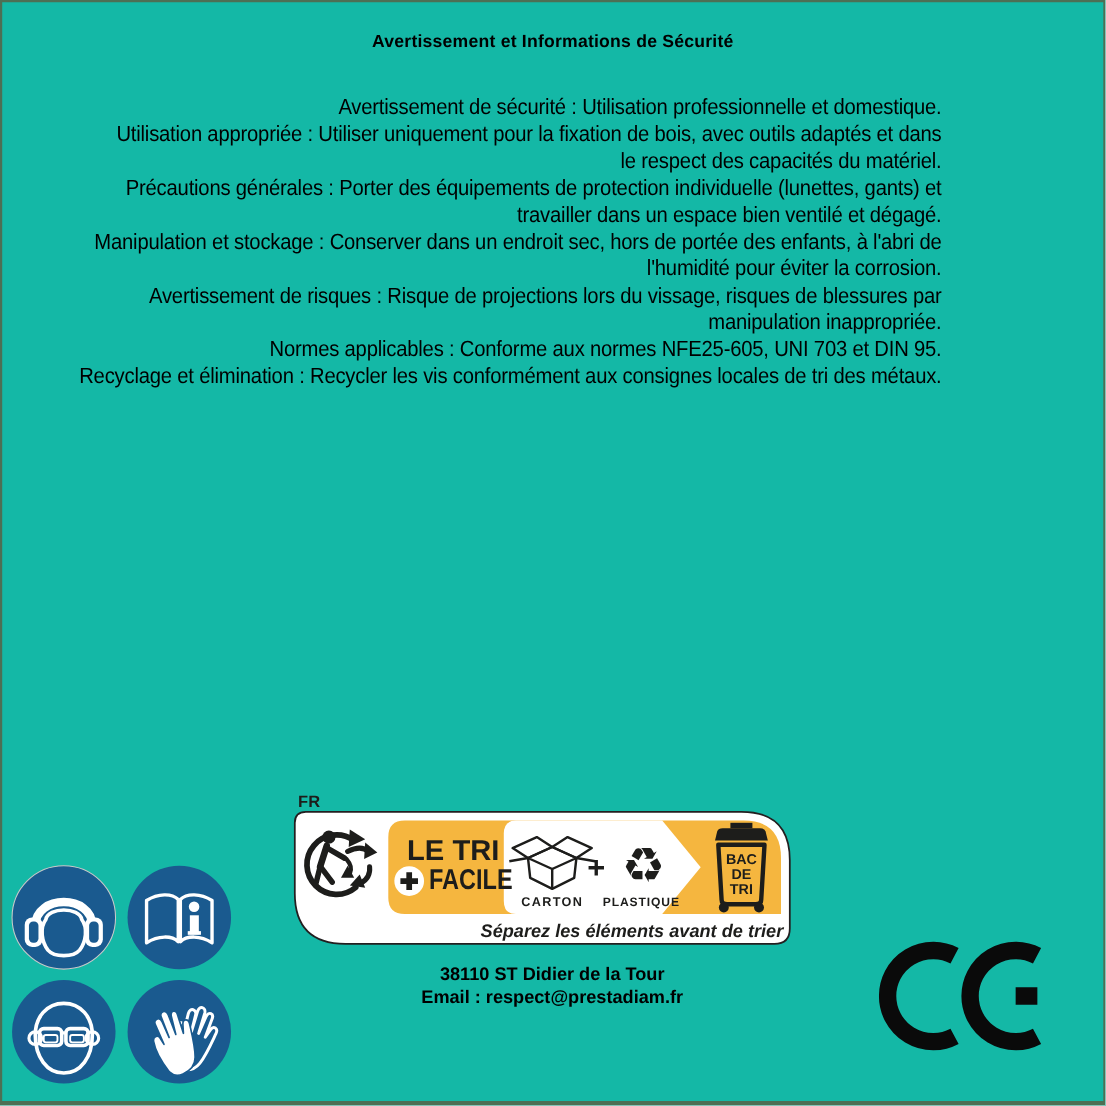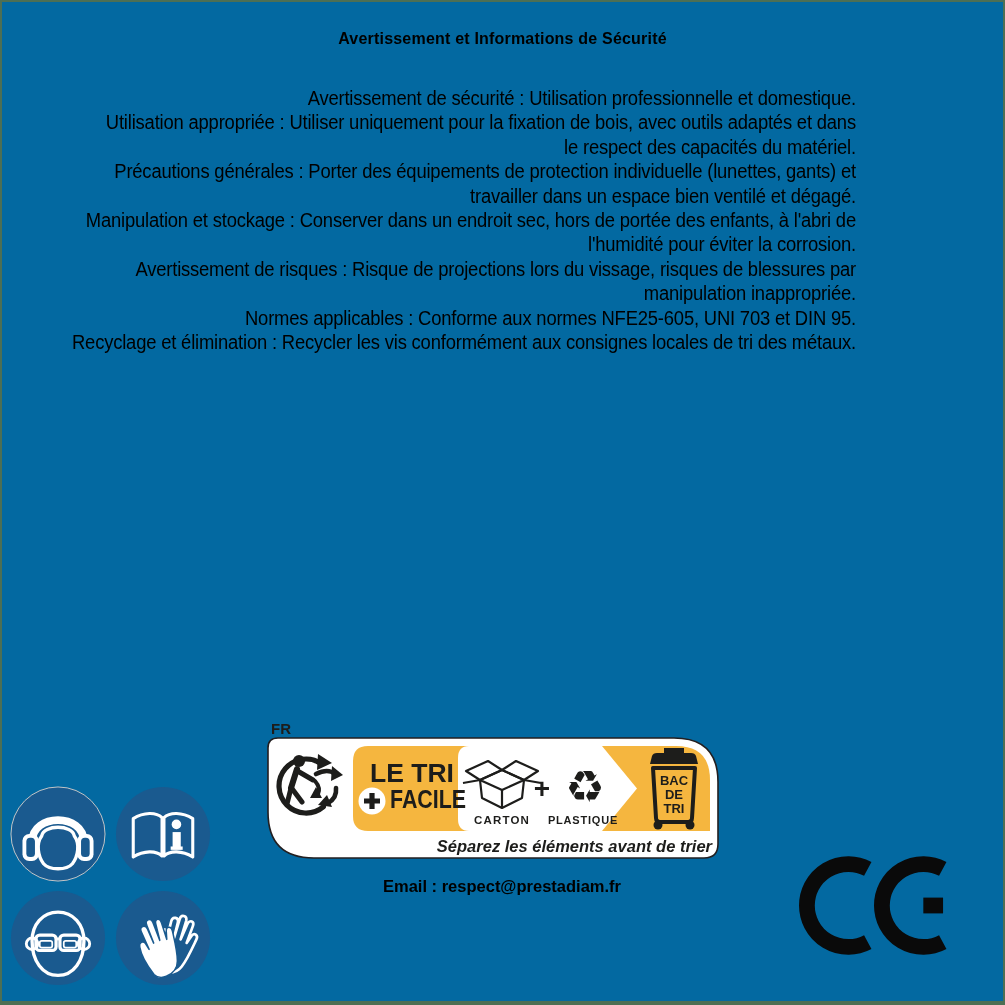--- a/index.html
+++ b/index.html
@@ -1,21 +1,21 @@
 <!DOCTYPE html>
 <html><head>
 <meta charset="utf-8">
 <style>
   * { margin: 0; padding: 0; box-sizing: border-box; }
   html,body { background:#ffffff; }
   .page {
     position: relative;
     width: 1005px;
     height: 1005px;
-    background: #0369a1;
+    background: #14b8a6;
     border: 2px solid #4d6f54;
     border-bottom-width: 4px;
     font-family: "Liberation Sans", sans-serif;
     color: #000;
     overflow: hidden;
   }
   .title {
     position: absolute;
     top: 28px; left: 0;
     width: 100%;
@@ -178,20 +178,21 @@
       <circle cx="424" cy="119" r="4.5" fill="#1d1d1b"></circle>
       <text x="408" y="79" font-size="13" font-weight="800" text-anchor="middle" fill="#1d1d1b">BAC</text>
       <text x="408" y="93" font-size="13" font-weight="800" text-anchor="middle" fill="#1d1d1b">DE</text>
       <text x="408" y="107" font-size="13" font-weight="800" text-anchor="middle" fill="#1d1d1b">TRI</text>
     </g>
 
     <text x="446" y="146" font-size="16.5" font-weight="bold" font-style="italic" text-anchor="end" fill="#1d1d1b">Séparez les éléments avant de trier</text>
   </svg>
 
   <div class="resp-block">
+    <div>38110 ST Didier de la Tour</div>
     <div>Email : respect@prestadiam.fr</div>
   </div>
 
   <svg class="ce" width="148" height="101" viewBox="0 0 150 102" role="img" aria-label="CE">
     <path d="M 69.7 13.9 A 42 42 0 1 0 69.7 88.1" fill="none" stroke="#0a0a0a" stroke-width="16"></path>
     <path d="M 145.7 13.9 A 42 42 0 1 0 145.7 88.1" fill="none" stroke="#0a0a0a" stroke-width="16"></path>
     <path d="M 126 51 H 146" fill="none" stroke="#0a0a0a" stroke-width="16"></path>
   </svg>
 
 </div>

